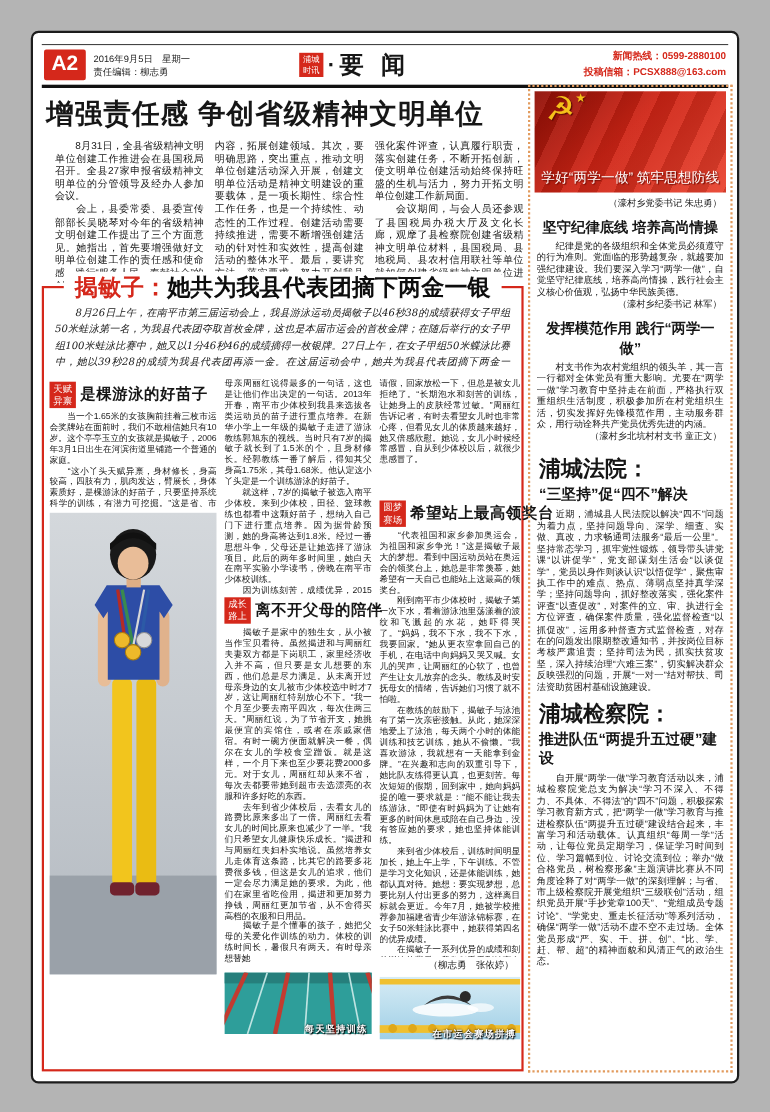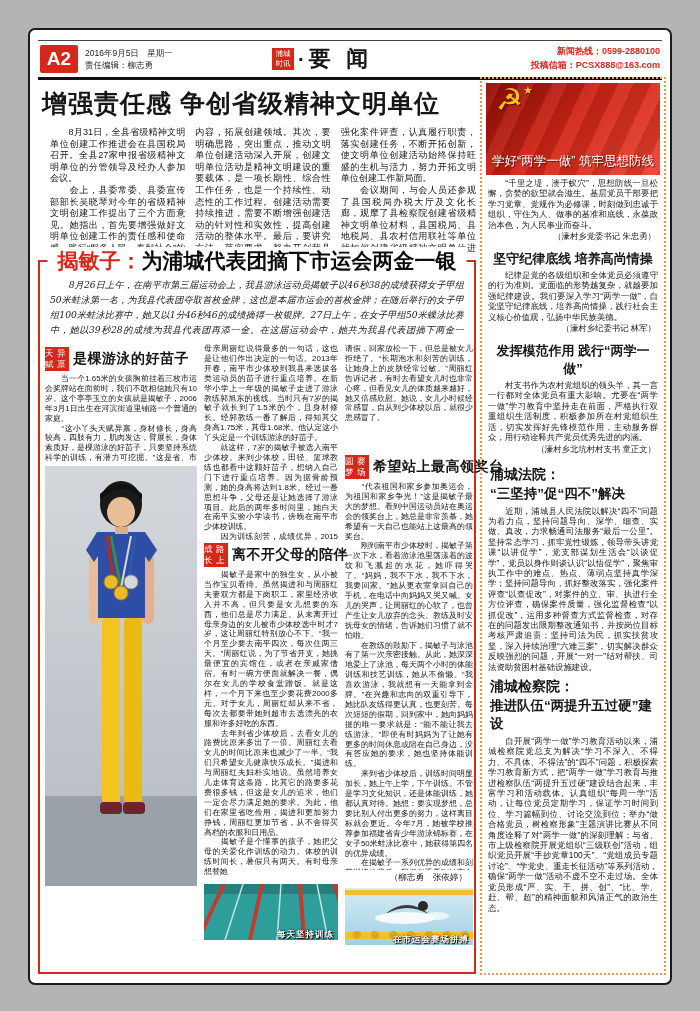--- a/index.html
+++ b/index.html
@@ -42,21 +42,21 @@
   .f-title .t-red{color:var(--red);}
   .f-title .t-black{color:#0d0d0d;}
   .f-intro{position:absolute;left:10px;right:10px;top:15px;height:62px;overflow:hidden;
            font-family:"DejaVu Serif",serif;font-style:italic;font-size:9.2px;line-height:15px;text-align:justify;}
   .fcol{position:absolute;top:82px;height:624px;}
   .fcol1{left:5px;width:152px;}
   .fcol2{left:164px;width:134px;}
   .fcol3{left:305px;width:128px;}
   .sec-head{display:flex;align-items:center;gap:4px;height:26px;margin:2px 0;}
   .tag{width:24px;height:24px;background:var(--red);color:#fff;font-size:8.5px;line-height:11px;
-       display:flex;align-items:center;justify-content:center;flex:0 0 auto;}
+       display:flex;flex-direction:column;align-items:center;justify-content:center;flex:0 0 auto;}
   .sec-title{font-weight:900;font-size:14px;letter-spacing:0.5px;white-space:nowrap;}
   .f-body{font-size:7.9px;line-height:9.9px;text-align:justify;white-space:pre-line;overflow:hidden;}
   .h-col1{height:88px;}
   .h-col2-top{height:196px;}
   .h-col2-bot{height:310px;}
   .h-col3-top{height:108px;}
   .h-col3-bot{height:388px;}
   .f-byline{text-align:right;font-size:8.6px;margin:2px 6px 2px 0;}
 
   .photo-wrap{position:relative;margin-top:4px;}
@@ -71,21 +71,21 @@
             repeating-linear-gradient(115deg,rgba(255,255,255,0.06) 0 14px,rgba(0,0,0,0.10) 14px 30px),
             linear-gradient(135deg,#8f0e05,#cf2415 45%,#ea4430);}
   .emblem{position:absolute;left:10px;top:2px;color:#f5c11a;font-size:30px;line-height:1;
           text-shadow:1px 1px 1px #5c0a04;}
   .emblem .st{font-size:11px;vertical-align:top;}
   .banner-title{position:absolute;left:2px;right:2px;bottom:5px;color:#fff;font-weight:400;
                 font-size:12.5px;text-align:center;letter-spacing:0;text-shadow:1px 1px 1px #6e0c05;}
   .sb-body{font-size:8.4px;line-height:10.4px;text-align:justify;white-space:pre-line;}
   .sb-sig{text-align:right;font-size:8.4px;margin:1px 2px 5px 0;}
   .sb-title{font-weight:900;font-size:13px;text-align:center;margin:3px 0 2px;letter-spacing:0;}
-  .sb-title-pre{font-family:"DejaVu Serif",serif;font-weight:bold;font-size:14px;margin:6px 0 0 2px;}
+  .sb-title-pre{font-family:"DejaVu Serif",serif;font-weight:bold;font-size:20px;margin:6px 0 0 2px;}
   .sb-title-main{font-weight:900;font-size:13.5px;margin:1px 0 3px 2px;letter-spacing:0;}
 </style>
 </head>
 <body>
 
 <div class="stage">
   <div class="page">
 
     <div class="rule-thin"></div>
     <div class="header">
@@ -115,21 +115,21 @@
     <div class="lead-cols">
       <div class="lcol">　　8月31日，全县省级精神文明单位创建工作推进会在县国税局召开。全县27家申报省级精神文明单位的分管领导及经办人参加会议。
 　　会上，县委常委、县委宣传部部长吴晓琴对今年的省级精神文明创建工作提出了三个方面意见。她指出，首先要增强做好文明单位创建工作的责任感和使命感，践行“服务人民、奉献社会”的创建宗旨，不断创新载体，丰富创建</div>
       <div class="lcol">内容，拓展创建领域。其次，要明确思路，突出重点，推动文明单位创建活动深入开展，创建文明单位活动是精神文明建设的重要载体，是一项长期性、综合性工作任务，也是一个持续性、动态性的工作过程。创建活动需要持续推进，需要不断增强创建活动的针对性和实效性，提高创建活动的整体水平。最后，要讲究方法、落实要求，努力开创我县文明单位创建工作新局面，各级各</div>
       <div class="lcol">强化案件评查，认真履行职责，落实创建任务，不断开拓创新，使文明单位创建活动始终保持旺盛的生机与活力，努力开拓文明单位创建工作新局面。
 　　会议期间，与会人员还参观了县国税局办税大厅及文化长廊，观摩了县检察院创建省级精神文明单位材料，县国税局、县地税局、县农村信用联社等单位就如何创建省级精神文明单位进行了交流发言。（张依婷）</div>
     </div>
 
     <div class="feature">
       <div class="f-title">
-        <span class="t-red">揭敏子：</span><span class="t-black">为浦城代表团摘下市运会两金一银</span>
+        <span class="t-red">揭敏子：</span><span class="t-black">她共为我县代表团摘下两金一银</span>
       </div>
       <div class="f-intro">　　8月26日上午，在南平市第三届运动会上，我县游泳运动员揭敏子以46秒38的成绩获得女子甲组50米蛙泳第一名，为我县代表团夺取首枚金牌，这也是本届市运会的首枚金牌；在随后举行的女子甲组100米蛙泳比赛中，她又以1分46秒46的成绩摘得一枚银牌。27日上午，在女子甲组50米蝶泳比赛中，她以39秒28的成绩为我县代表团再添一金。在这届运动会中，她共为我县代表团摘下两金一银。“这是我县第一次派运动员参加市运会的游泳项目，获得如此佳绩，可喜可贺！”我县参加市运会游泳代表队领队陈清彬说，“这是我县在游泳项目上一个重大的突破！”</div>
 
       <div class="fcol fcol1">
         <div class="sec-head">
           <div class="tag">
             <span>天赋</span>
             <span>异禀</span>
           </div>
           <span class="sec-title">是棵游泳的好苗子</span>
@@ -245,21 +245,20 @@
           <span class="photo-cap">在市运会赛场拼搏</span>
         </div>
       </div>
     </div>
 
     <div class="sidebar">
       <div class="banner">
         <span class="emblem">☭<span class="st">★</span></span>
         <div class="banner-title">学好“两学一做”  筑牢思想防线</div>
       </div>
-      <div class="sb-body">　　“千里之堤，溃于蚁穴”，思想防线一旦松懈，贪婪的欲望就会滋生。基层党员干部要把学习党章、党规作为必修课，时刻做到忠诚于组织，守住为人、做事的基准和底线，永葆政治本色，为人民事业而奋斗。</div>
       <div class="sb-sig">（濠村乡党委书记 朱忠勇）</div>
 
       <div class="sb-title">坚守纪律底线 培养高尚情操</div>
       <div class="sb-body">　　纪律是党的各级组织和全体党员必须遵守的行为准则。党面临的形势越复杂，就越要加强纪律建设。我们要深入学习“两学一做”，自觉坚守纪律底线，培养高尚情操，践行社会主义核心价值观，弘扬中华民族美德。</div>
       <div class="sb-sig">（濠村乡纪委书记 林军）</div>
 
       <div class="sb-title">发挥模范作用 践行“两学一做”</div>
       <div class="sb-body">　　村支书作为农村党组织的领头羊，其一言一行都对全体党员有重大影响。尤要在“两学一做”学习教育中坚持走在前面，严格执行双重组织生活制度，积极参加所在村党组织生活，切实发挥好先锋模范作用，主动服务群众，用行动诠释共产党员优秀先进的内涵。</div>
       <div class="sb-sig">（濠村乡北坑村村支书 童正文）</div>
 

